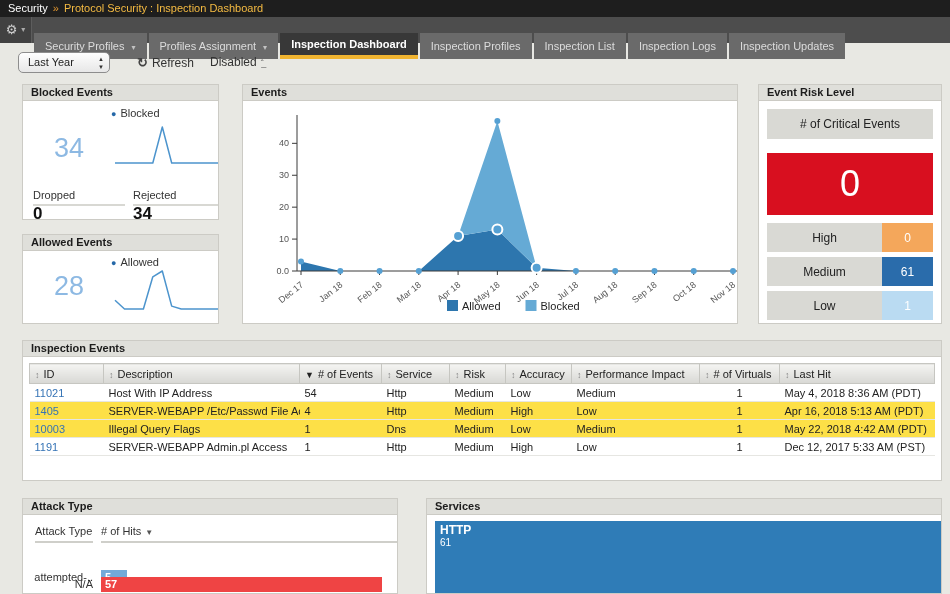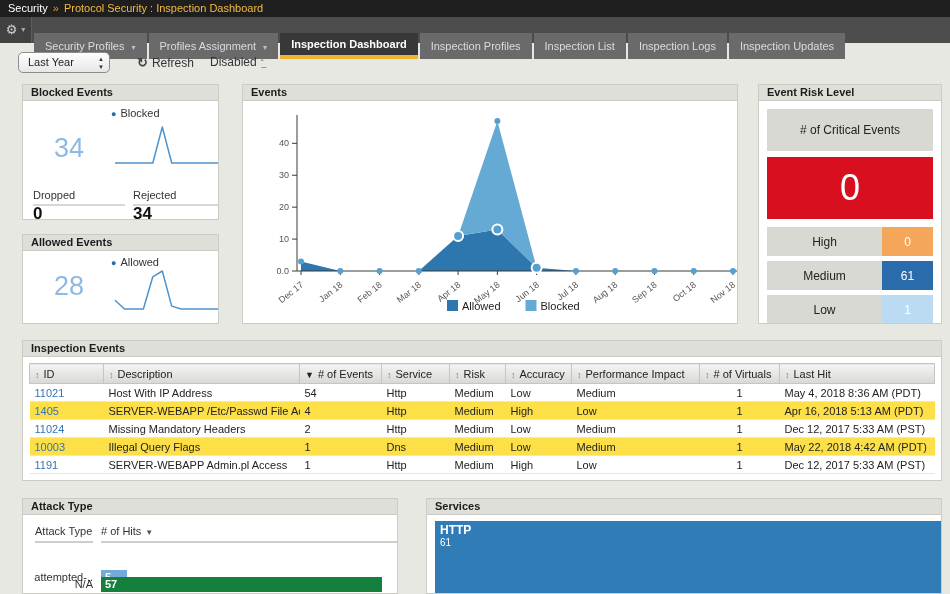--- a/index.html
+++ b/index.html
@@ -58,22 +58,22 @@
   #p-blocked .mini-legend { top:6px; } #p-allowed .mini-legend { top:5px; }
   .mini-legend .dot { color:#2568a8; font-size:9px; margin-right:4px; }
   .sparkwrap { position:absolute; left:88px; }
   #p-blocked .sparkwrap { top:20px; } #p-allowed .sparkwrap { top:14px; }
   .stat-label { position:absolute; top:88px; width:92px; font-size:11px; color:#333;
                 border-bottom:2px solid #d8d8d3; padding-bottom:3px; }
   .stat-val { position:absolute; top:103px; font-size:17px; font-weight:bold; color:#111; }
   .s1 { left:10px; } .s2 { left:110px; }
 
   
-  .crit-label { height:42px; background:#d9d9d4; font-size:12px; display:flex; align-items:center;
-                justify-content:center; margin-bottom:6px; }
+  .crit-label { height:30px; background:#d9d9d4; font-size:12px; display:flex; align-items:center;
+                justify-content:center; margin-bottom:14px; }
   .crit-value { height:62px; background:#d80f1f; color:#fff; font-size:36px; display:flex;
                 align-items:center; justify-content:center; margin-bottom:8px; }
   .risk-row { display:flex; justify-content:space-between; height:29px; margin-bottom:5px; }
   .risk-row .rlabel { width:122px; background:#d9d9d4; font-size:12px; display:flex;
                       align-items:center; justify-content:center; }
   .risk-row .rvalue { width:54px; color:#fff; font-size:12px; display:flex; align-items:center;
                       justify-content:center; }
 
   
   table.grid { width:100%; border-collapse:collapse; font-size:11px; table-layout:fixed; }
@@ -288,31 +288,20 @@
             <td><span class="idlink">1405</span></td>
             <td>SERVER-WEBAPP /Etc/Passwd File Access Attempt</td>
             <td>4</td>
             <td>Http</td>
             <td>Medium</td>
             <td>High</td>
             <td>Low</td>
             <td>1</td>
             <td>Apr 16, 2018 5:13 AM (PDT)</td>
           </tr>
-          <tr>
-            <td><span class="idlink">11024</span></td>
-            <td>Missing Mandatory Headers</td>
-            <td>2</td>
-            <td>Http</td>
-            <td>Medium</td>
-            <td>Low</td>
-            <td>Medium</td>
-            <td>1</td>
-            <td>Dec 12, 2017 5:33 AM (PST)</td>
-          </tr>
           <tr class="alt">
             <td><span class="idlink">10003</span></td>
             <td>Illegal Query Flags</td>
             <td>1</td>
             <td>Dns</td>
             <td>Medium</td>
             <td>Low</td>
             <td>Medium</td>
             <td>1</td>
             <td>May 22, 2018 4:42 AM (PDT)</td>
@@ -338,21 +327,21 @@
   <div class="pbody">
     <div class="colhead ch1">Attack Type</div>
     <div class="colhead ch2"><span># of Hits</span><span class="caret">▼</span></div>
     <div id="attack-bars">
         <div class="bar-row" style="top: 40px; margin-top: 15px;">
           <div class="blabel">attempted-..</div>
           <div class="bar" style="width: 25.8772px; background: rgb(115, 170, 216);">5</div>
         </div>
         <div class="bar-row" style="top: 62px;">
           <div class="blabel">N/A</div>
-          <div class="bar" style="width: 281px; background: #15803d;">57</div>
+          <div class="bar" style="width: 281px; background: #ef4444;">57</div>
         </div>
       </div>
   </div>
 </div>
 
 <div class="panel" id="p-services">
   <div class="phead">Services</div>
   <div class="pbody">
     <div id="services-treemap">
         <div class="tm-item" style="left: 8px; width: 506px; background: rgb(47, 124, 183);">

